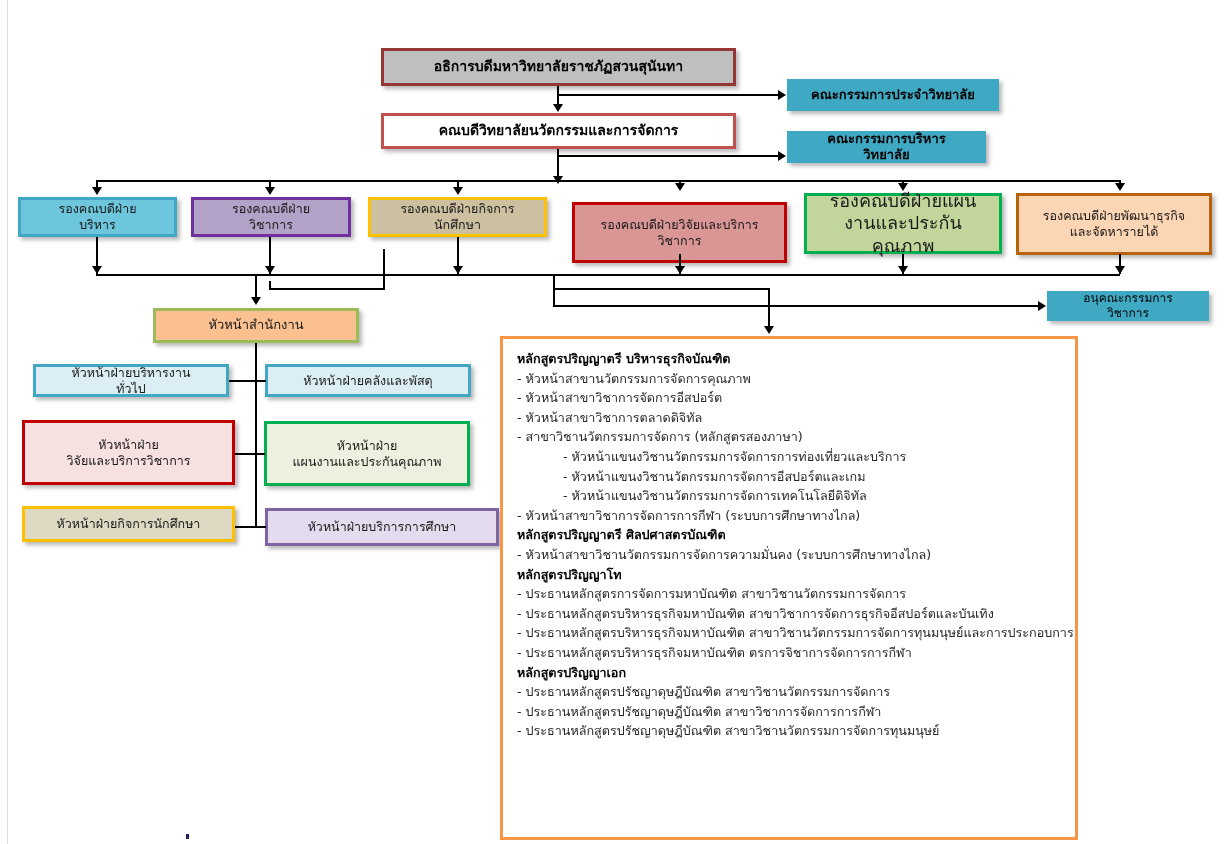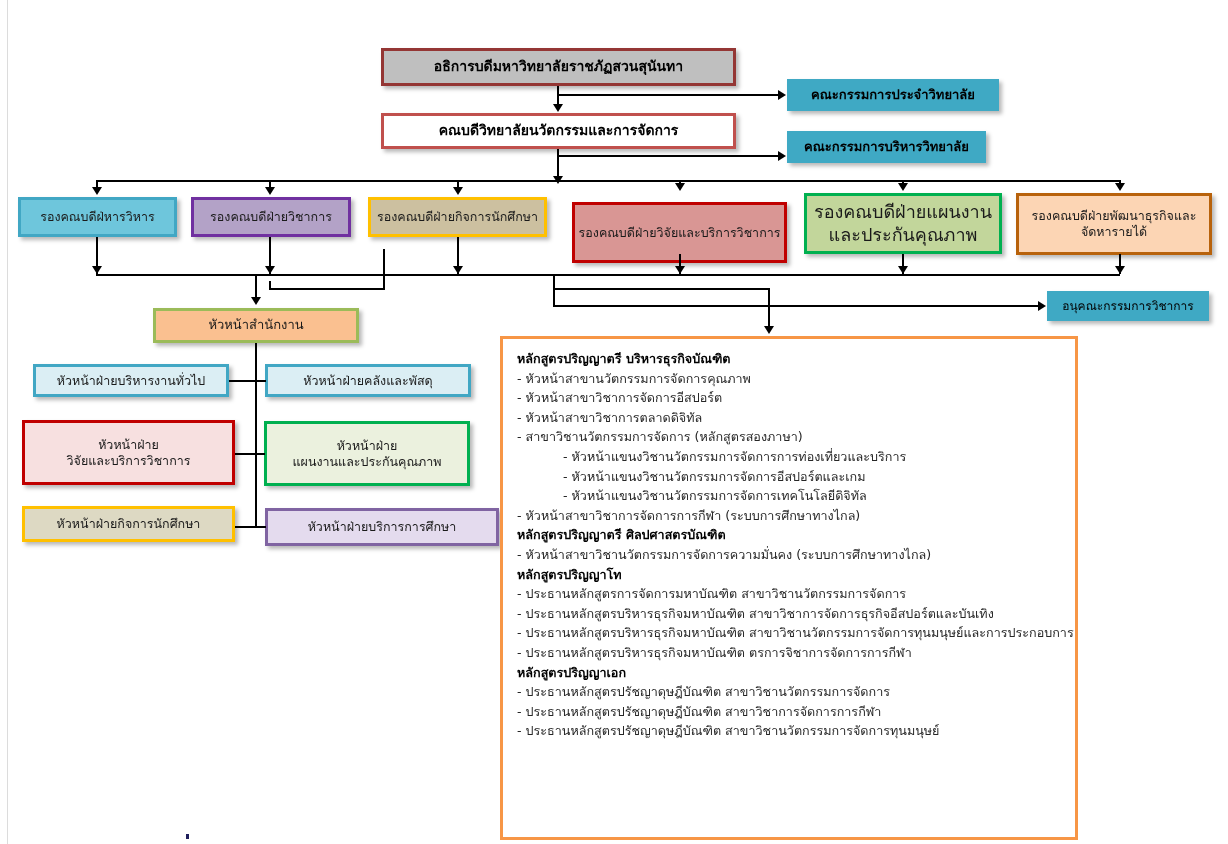--- a/index.html
+++ b/index.html
@@ -23,21 +23,21 @@
   }
   
   .box{
     position:absolute;
     box-sizing:border-box;
     display:flex;
     align-items:center;
     justify-content:flex-end;
     text-align:center;
     line-height:1.25;
-    padding:2px 1px;
+    padding:2px 22px;
   }
   .box span{display:block;width:100%;}
 
   .shadowed{box-shadow:3px 3px 4px rgba(0,0,0,0.28);}
 
   
   .rector{
     background:#bfbfbf;border:3px solid #943634;color:#000;
     font-weight:bold;font-size:14px;
   }
@@ -134,21 +134,21 @@
 
   <div class="box committee shadowed" style="left:787px;top:131px;width:199px;height:32px;">
     <span>คณะกรรมการบริหารวิทยาลัย</span>
   </div>
 
   <div class="box subcommittee shadowed" style="left:1047px;top:291px;width:162px;height:30px;">
     <span>อนุคณะกรรมการวิชาการ</span>
   </div>
 
   <div class="box vd-admin shadowed" style="left:18px;top:197px;width:159px;height:40px;">
-    <span>รองคณบดีฝ่หารวิหาร</span>
+    <span>รองคณบดีฝ่ายบริหาร</span>
   </div>
 
   <div class="box vd-academic shadowed" style="left:191px;top:197px;width:160px;height:40px;">
     <span>รองคณบดีฝ่ายวิชาการ</span>
   </div>
 
   <div class="box vd-student shadowed" style="left:368px;top:197px;width:179px;height:40px;">
     <span>รองคณบดีฝ่ายกิจการนักศึกษา</span>
   </div>
 

